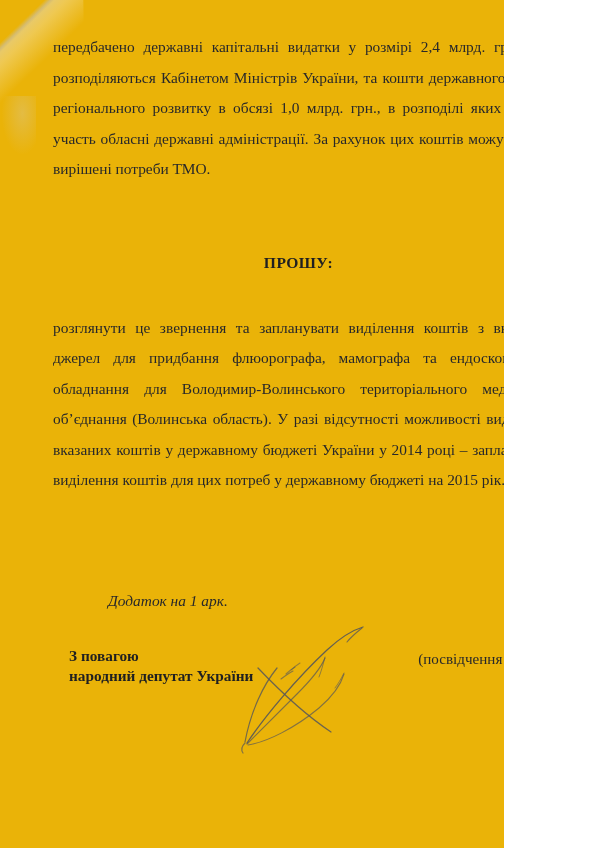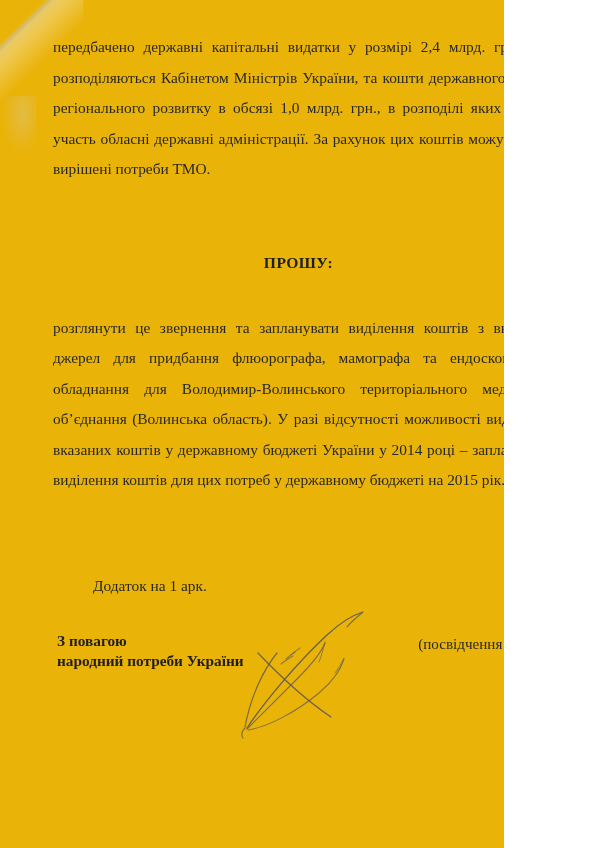--- a/index.html
+++ b/index.html
@@ -69,34 +69,35 @@
     margin: 8px;
     text-align: center;
     font-weight: bold;
     font-size: 15.6px;
     line-height: 28px;
     letter-spacing: 0.4px;
     color: #1f1f21;
     padding-right: 8px;
   }
   .attach-line {
-    margin: 0;
+    margin: 15px;
     text-indent: 40px;
     font-size: 15.4px;
     line-height: 30px;
     color: #28282a;
+    font-style: italic;
   }
   .sign-block {
     position: relative;
     margin-top: 30px;
     height: 120px;
   }
   .sign-left {
     position: absolute;
-    left: 4px;
+    left: 16px;
     top: 0;
     font-weight: bold;
     font-size: 15.3px;
     line-height: 20.5px;
     color: #1f1f21;
     white-space: nowrap;
   }
   .sign-right {
     position: absolute;
     right: 0;
@@ -157,21 +158,21 @@
 
     <div class="spacer-md"></div>
     <div class="spacer-sm"></div>
 
     <p class="attach-line">Додаток на 1 арк.</p>
 
     <div class="sign-block">
 
       <div class="sign-left">
         <div>З повагою</div>
-        <div>народний потреби України</div>
+        <div>народний депутат України</div>
       </div>
 
       <div class="signature-mark">
         <svg width="190" height="135" viewBox="0 0 190 135" fill="none" xmlns="http://www.w3.org/2000/svg">
           <g stroke="#55565a" stroke-linecap="round" fill="none">
             <path d="M14 118 C 20 86, 33 60, 46 44" stroke-width="1.2" opacity="0.8"></path>
             <path d="M16 119 C 34 92, 66 54, 96 26 C 110 13, 122 6, 132 3" stroke-width="1.3" opacity="0.9"></path>
             <path d="M131 4 C 126 8, 120 13, 116 18" stroke-width="1.1" opacity="0.75"></path>
             <path d="M27 44 C 48 66, 76 92, 100 108" stroke-width="1.25" opacity="0.85"></path>
             <path d="M16 120 C 24 112, 44 92, 66 70 C 80 56, 90 44, 94 34" stroke-width="1.15" opacity="0.72"></path>

